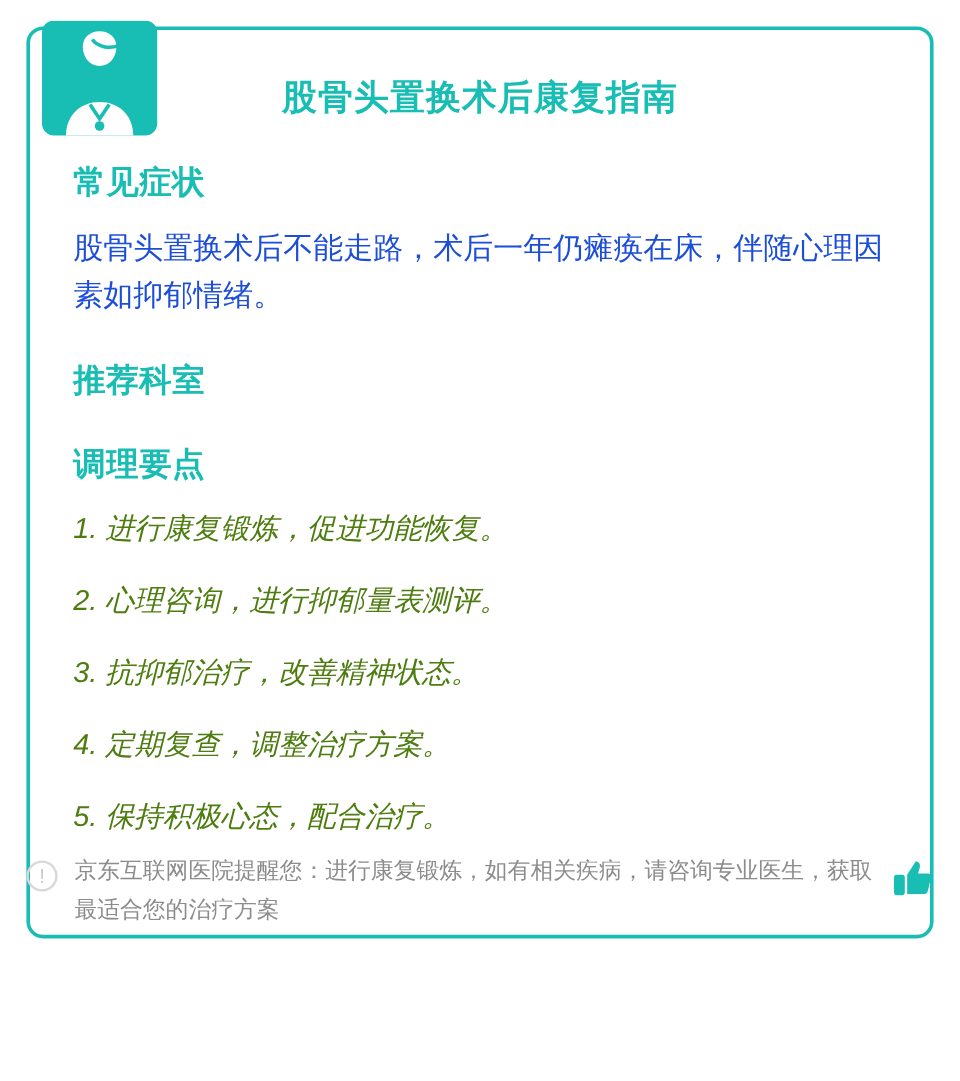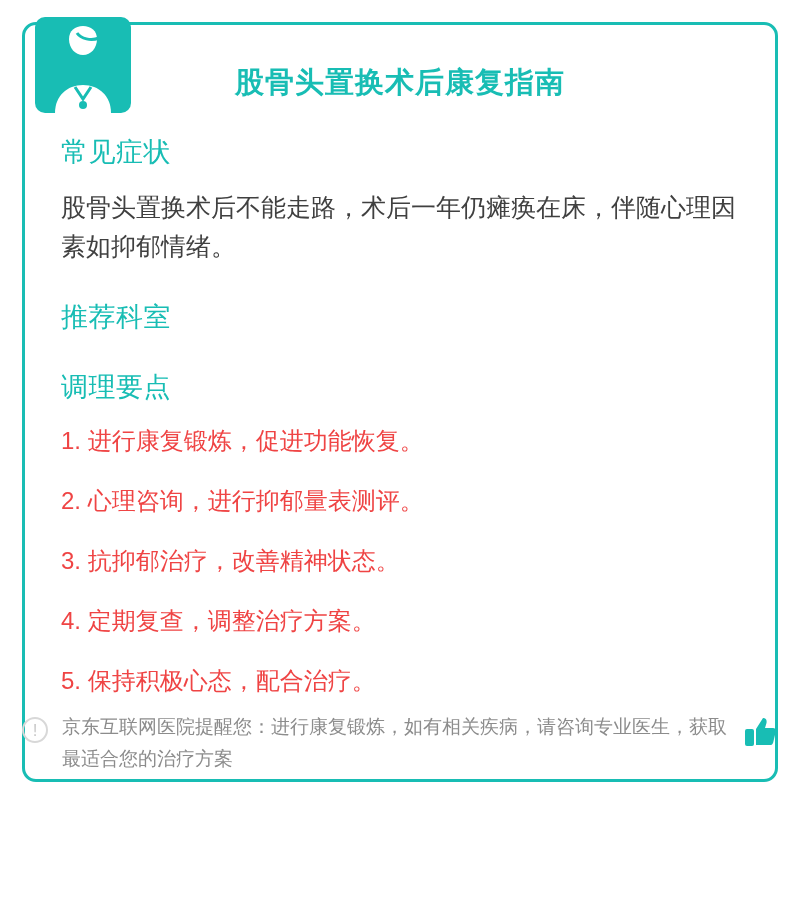--- a/index.html
+++ b/index.html
@@ -50,40 +50,41 @@
     margin: 14px 0 0 0;
     line-height: 1.2;
   }
 
   .section {
     margin-top: 34px;
   }
   .section-heading {
     color: #18bdb4;
     font-size: 27px;
-    font-weight: normal;
+    font-weight: bold;
     margin: 0 0 18px 0;
     letter-spacing: 0.5px;
   }
   .section-body {
-    color: #404040;
+    color: #1d4ed8;
     font-size: 25px;
     line-height: 1.55;
     margin: 0;
   }
   .steps {
     margin: 0;
     padding: 0;
     list-style: none;
   }
   .step {
-    color: #ef4444;
+    color: #4d7c0f;
     font-size: 24px;
     line-height: 1.5;
     margin: 0 0 24px 0;
+    font-style: italic;
   }
   .step:last-child { margin-bottom: 0; }
 
   .footer {
     position: absolute;
     left: 22px;
     right: 22px;
     bottom: 18px;
     display: flex;
     align-items: flex-start;

